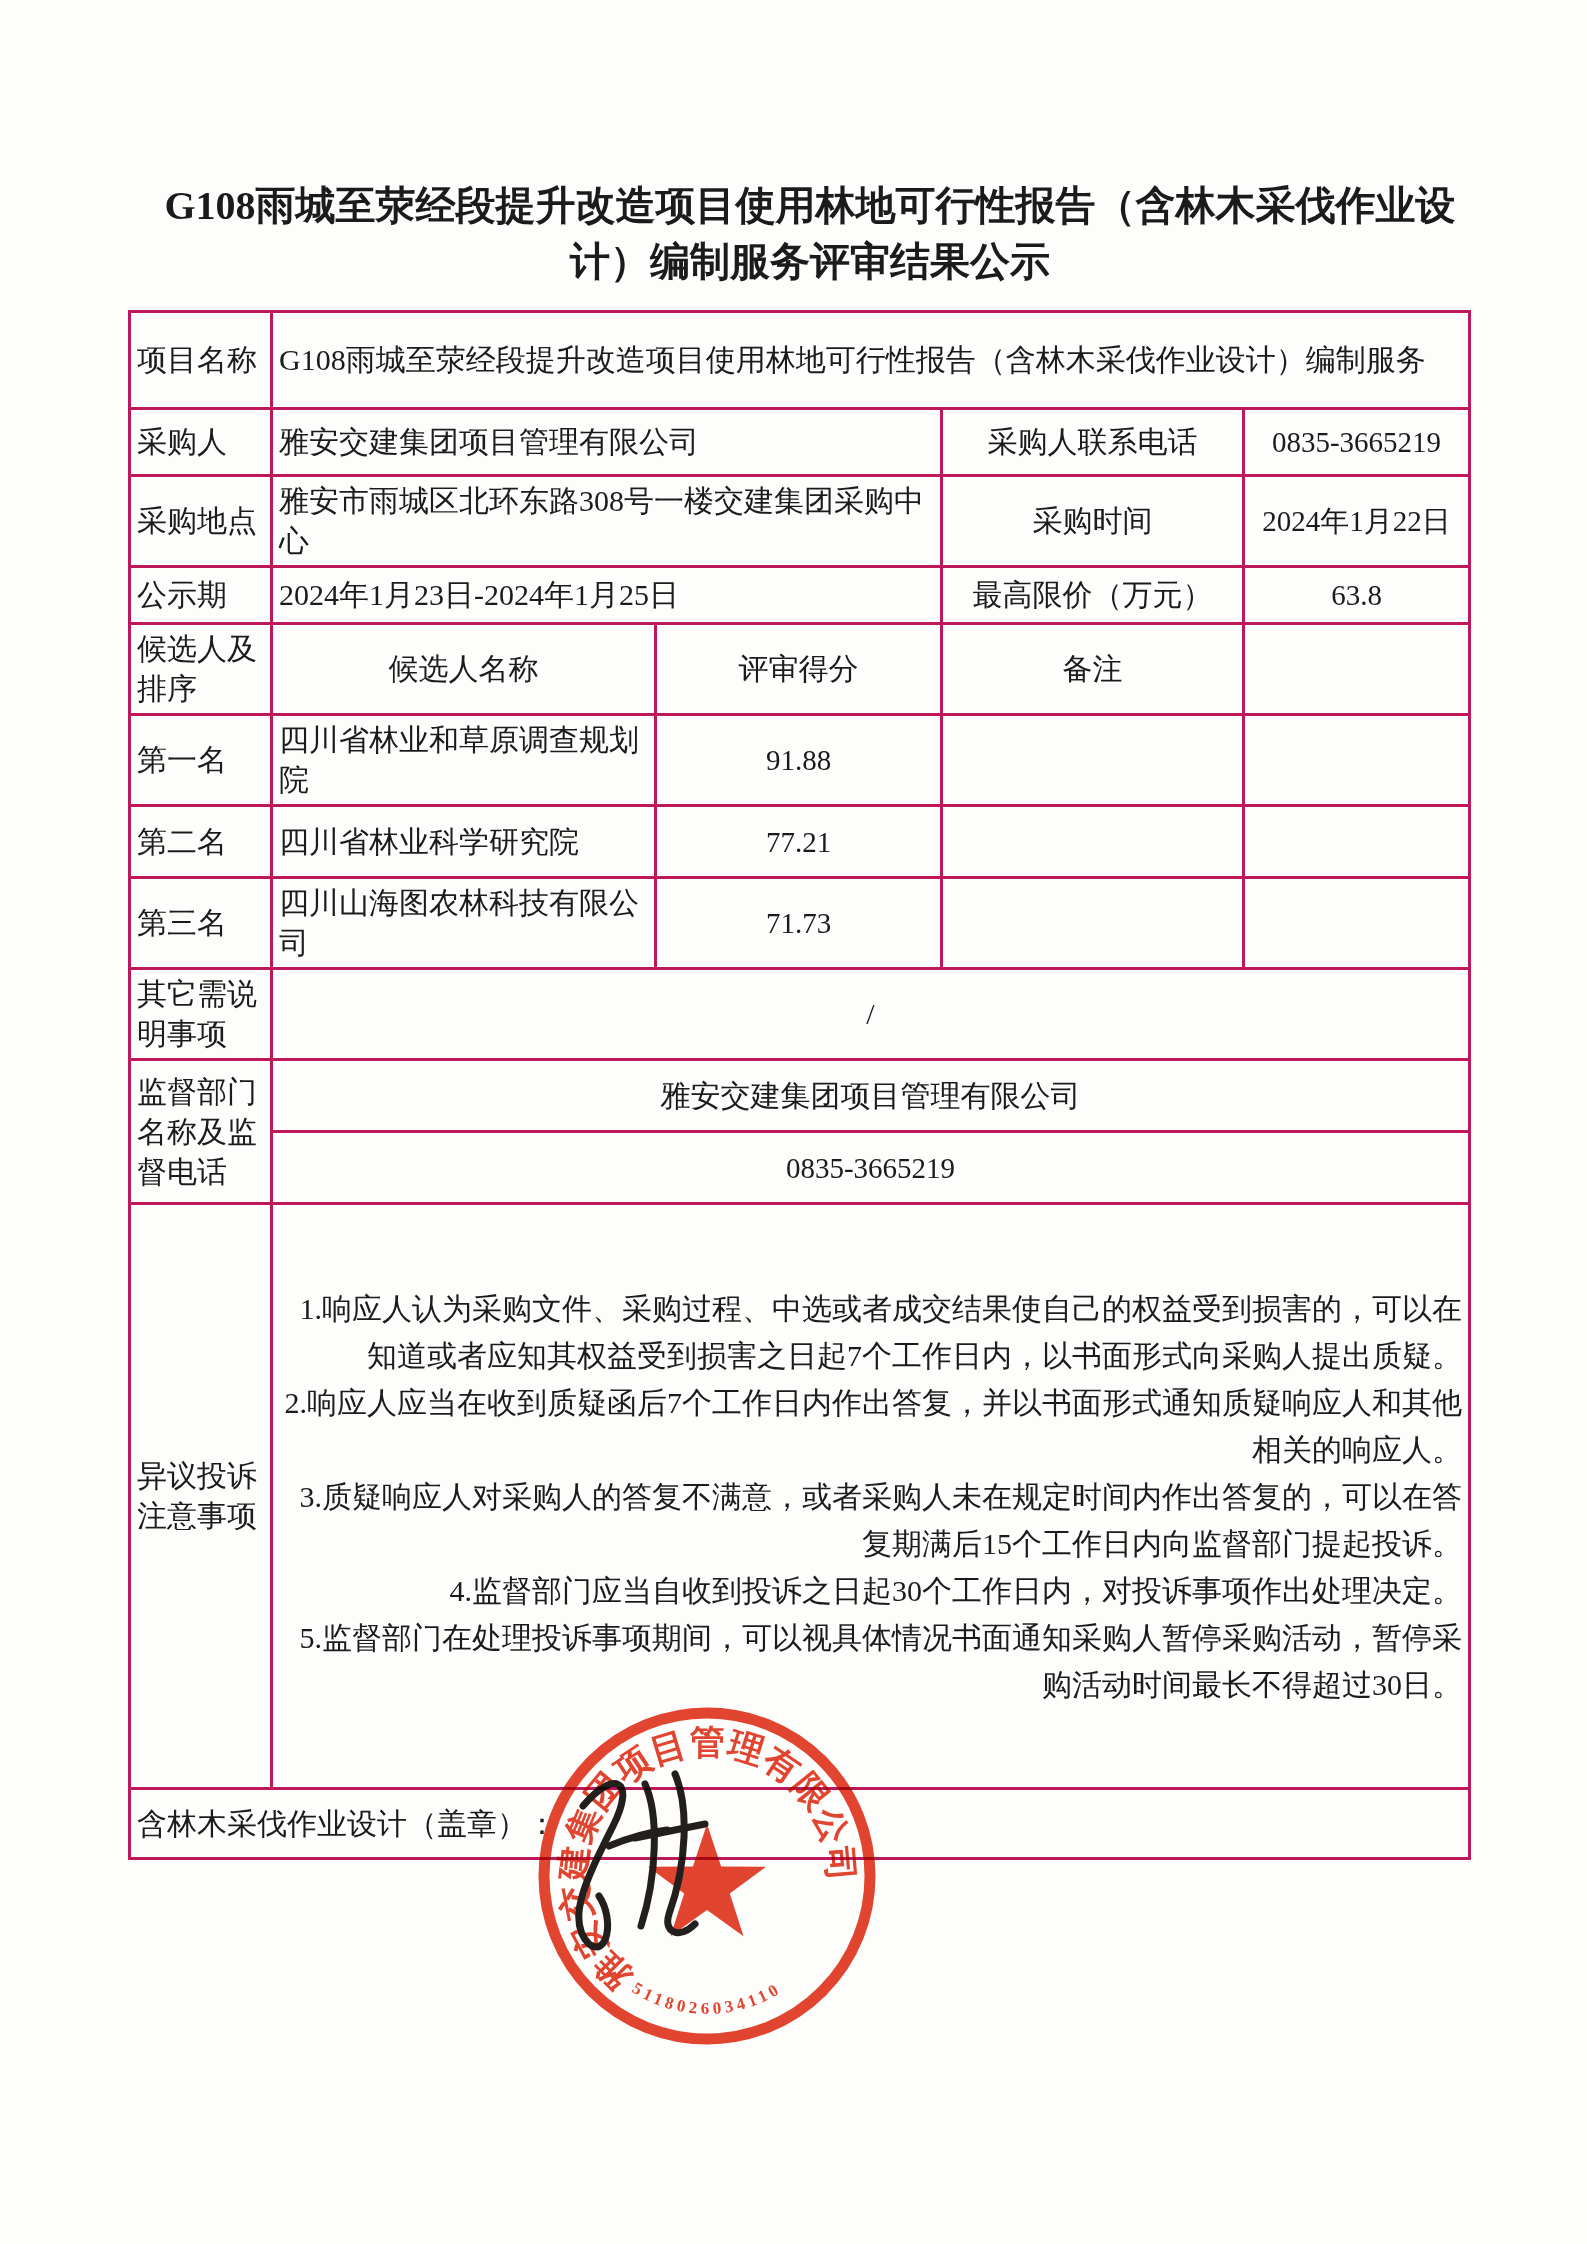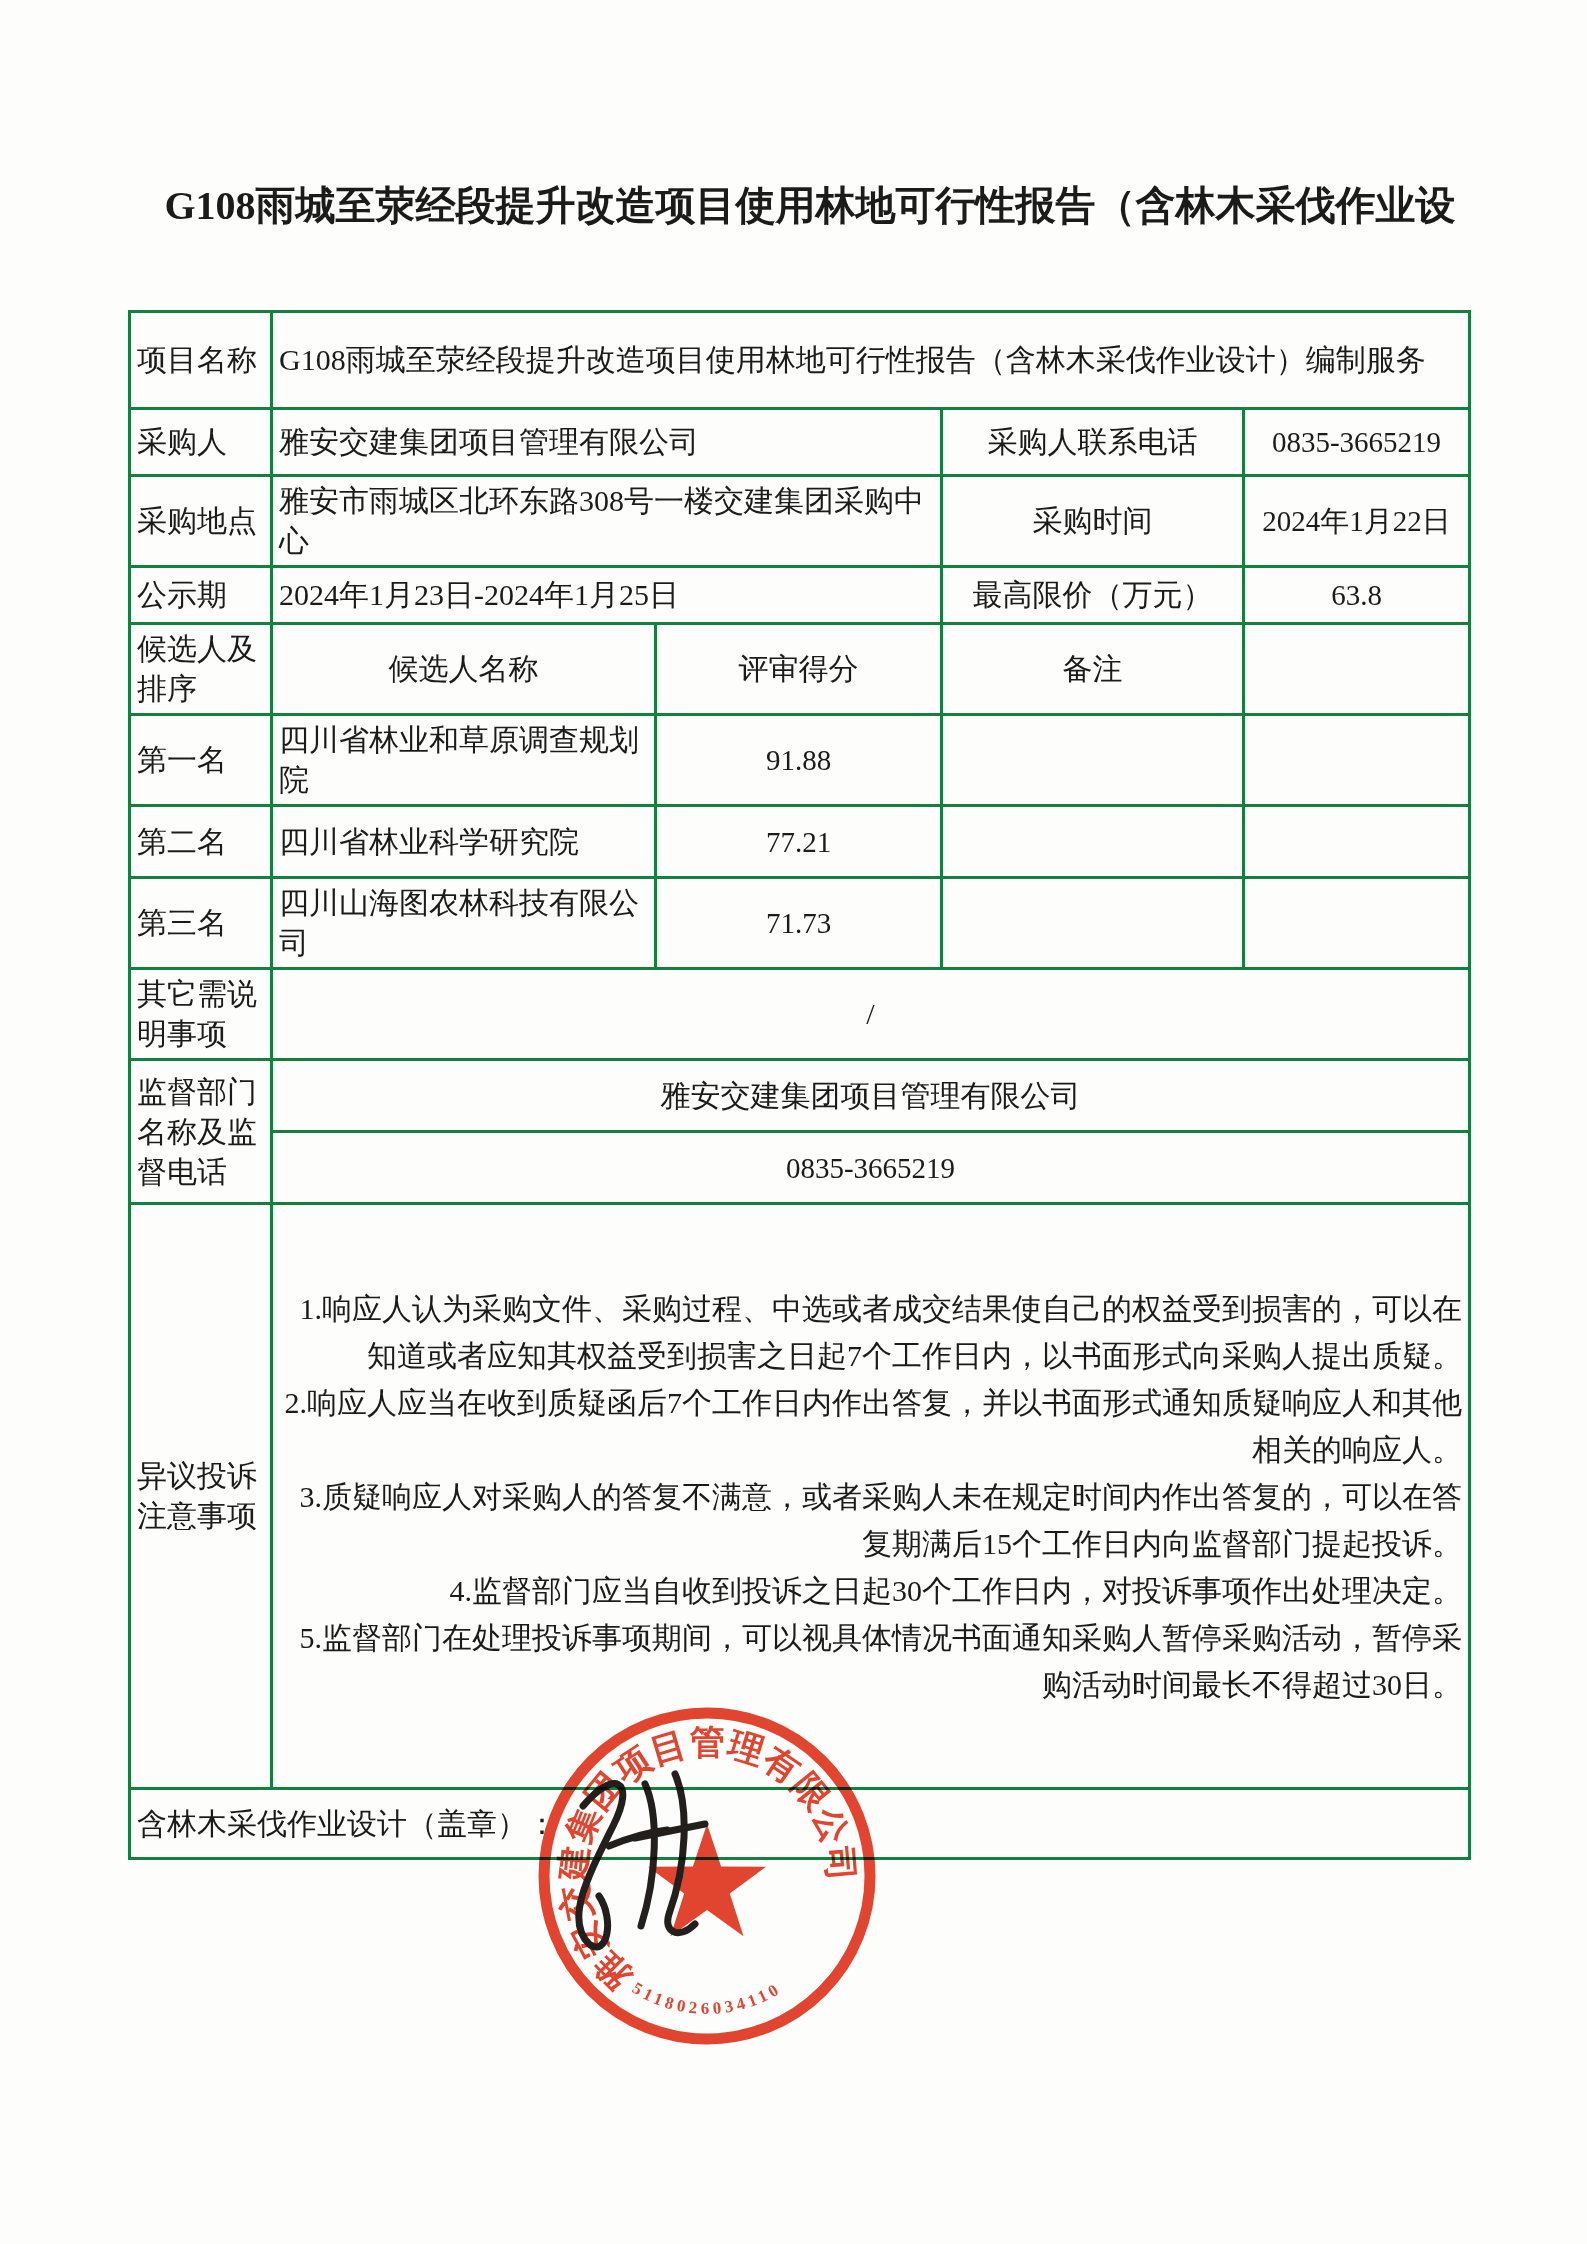--- a/index.html
+++ b/index.html
@@ -16,21 +16,21 @@
     position:absolute; top:178px; left:140px; width:1340px;
     text-align:center; font-weight:700;
     font-size:40px; line-height:56px; letter-spacing:0px;
   }
   table.doc {
     position:absolute; left:128px; top:310px; width:1340px;
     border-collapse:collapse; table-layout:fixed;
     font-size:30px;
   }
   table.doc td {
-    border:3px solid #15803d;
+    border:3px solid #be185d;
     padding:4px 6px;
     vertical-align:middle;
     line-height:40px;
     word-break:break-all;
     background:transparent;
   }
   .lbl  { text-align:left; }
   .val  { text-align:left; }
   .c    { text-align:center;margin-top:19px; }
   .num  { font-size:29px; letter-spacing:0; }
@@ -54,20 +54,21 @@
   .stamp svg { width:100%; height:100%; }
   .stamp text { font-family:"Liberation Serif","DejaVu Serif",serif; }
 </style>
 </head>
 <body>
 
 <div class="page">
 
   <div class="title">
     <div>G108雨城至荥经段提升改造项目使用林地可行性报告（含林木采伐作业设</div>
+    <div>计）编制服务评审结果公示</div>
   </div>
 
   <table class="doc">
     <colgroup>
       <col style="width:142px">
         <col style="width:384px">
         <col style="width:286px">
         <col style="width:302px">
         <col style="width:226px">
     </colgroup>

